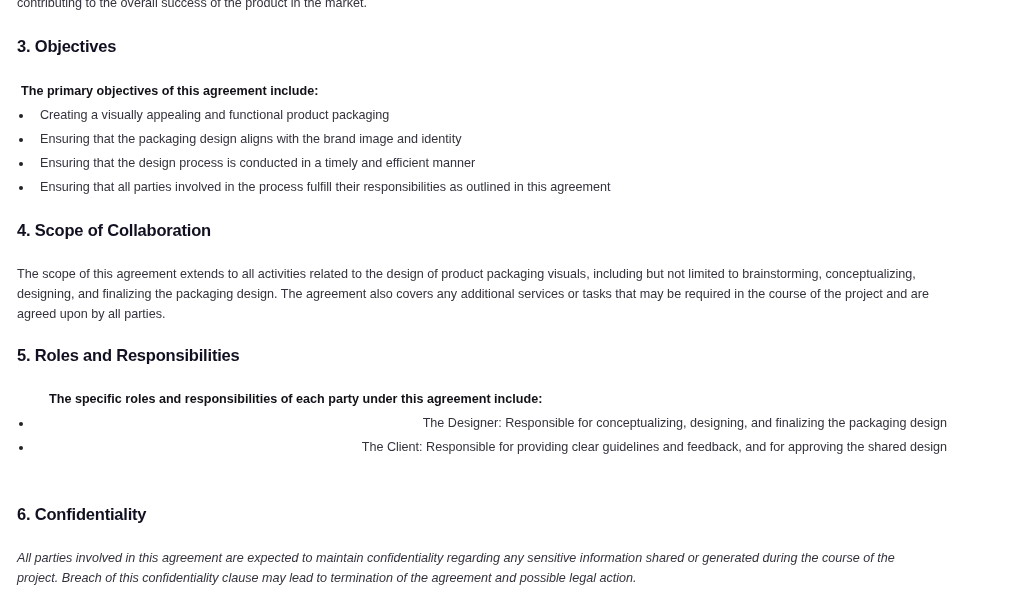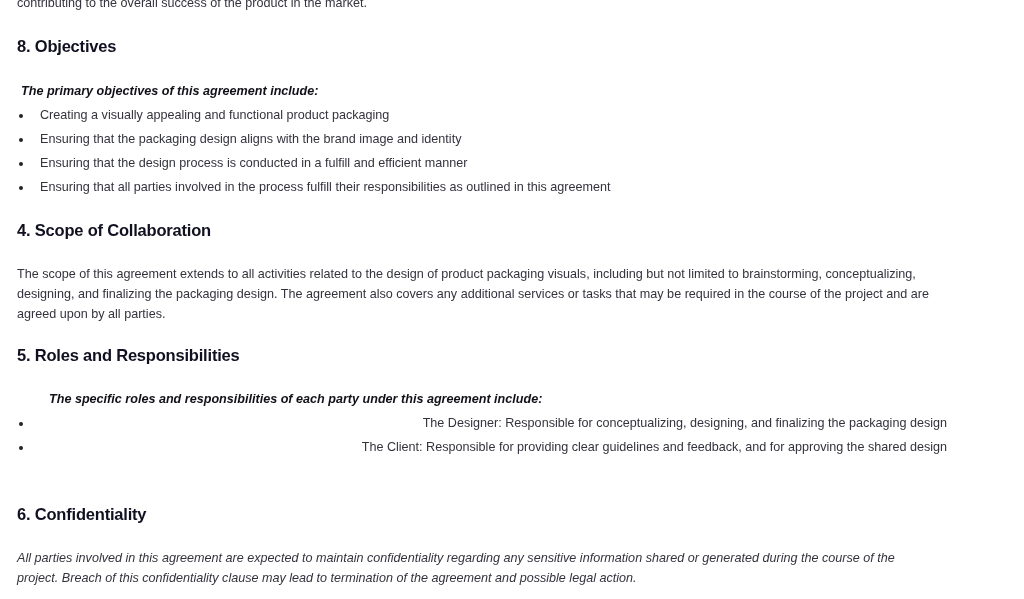--- a/index.html
+++ b/index.html
@@ -34,21 +34,20 @@
       color: #101020;
       margin: 0;
       letter-spacing: -0.2px;
     }
     .lead {
       font-weight: 700;
       font-size: 12.6px;
       color: #111118;
       margin: 0 0 0 4px;
       line-height: 20px;
-      font-style: italic;
     }
     ul {
       list-style: none;
       margin: 0;
       padding: 0;
     }
     li {
       position: relative;
       font-size: 12.6px;
       line-height: 24px;
@@ -67,26 +66,26 @@
     }
   </style>
 </head>
 <body>
 
 <div class="doc">
 
   <p class="p" style="position:absolute; top:0; left:0; white-space:nowrap;">contributing to the overall success of the product in the market.</p>
 
   <section>
-    <h2 style="position:absolute; top:44px; left:0;">8. Objectives</h2>
+    <h2 style="position:absolute; top:44px; left:0;">3. Objectives</h2>
     <p class="lead" style="position:absolute; top:88px; left:0; white-space:nowrap;">The primary objectives of this agreement include:</p>
     <ul style="position:absolute; top:110px; left:0; width:930px;">
       <li>Creating a visually appealing and functional product packaging</li>
       <li>Ensuring that the packaging design aligns with the brand image and identity</li>
-      <li>Ensuring that the design process is conducted in a fulfill and efficient manner</li>
+      <li>Ensuring that the design process is conducted in a timely and efficient manner</li>
       <li>Ensuring that all parties involved in the process fulfill their responsibilities as outlined in this agreement</li>
     </ul>
   </section>
 
   <section>
     <h2 style="position:absolute; top:228px; left:0;">4. Scope of Collaboration</h2>
     <p class="p" style="position:absolute; top:271px; left:0; width:925px;">The scope of this agreement extends to all activities related to the design of product packaging visuals, including but not limited to brainstorming, conceptualizing, designing, and finalizing the packaging design. The agreement also covers any additional services or tasks that may be required in the course of the project and are agreed upon by all parties.</p>
   </section>
 
   <section>

